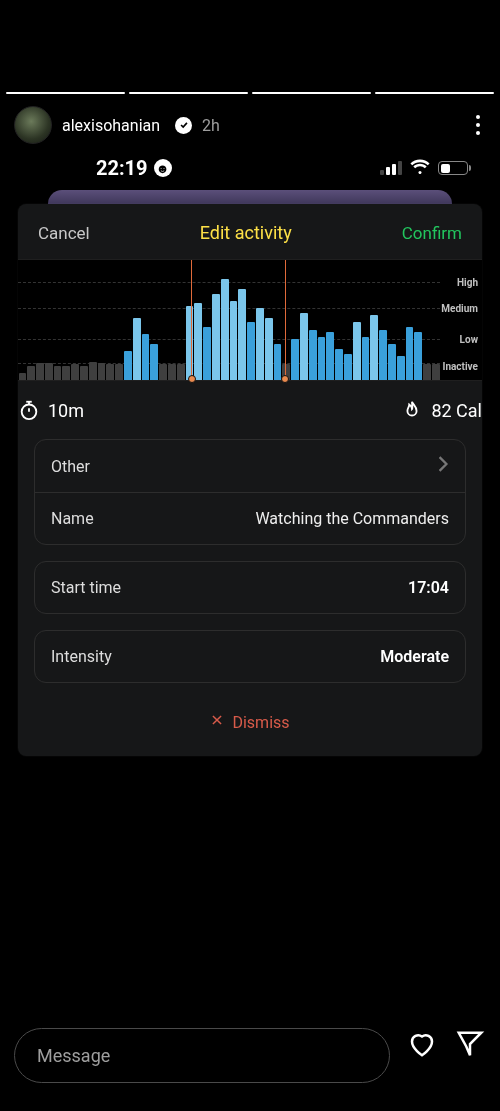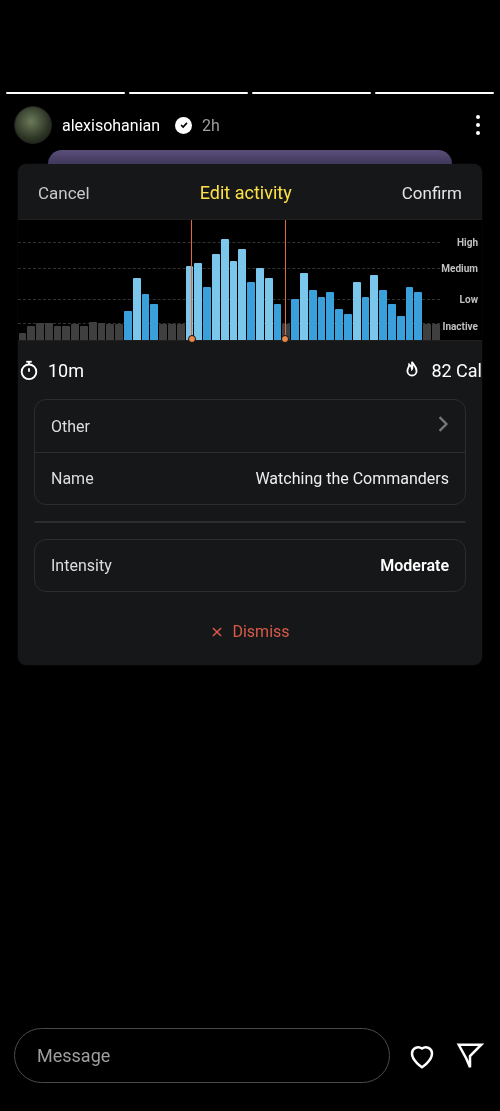--- a/index.html
+++ b/index.html
@@ -26,21 +26,21 @@
     .signal .b1{height:5px}.signal .b2{height:8px}.signal .b3{height:11px}.signal .b4{height:14px}
     .wifi svg{width:20px;height:16px}
     .battery{width:30px;height:14px;border:1.5px solid #888;border-radius:4px;position:relative}
     .battery::after{content:"";position:absolute;right:-4px;top:3px;width:2px;height:6px;background:#888;border-radius:0 2px 2px 0}
     .battery .fill{position:absolute;left:1.5px;top:1.5px;bottom:1.5px;width:35%;background:#fff;border-radius:2px}
     .purple-peek{margin:0 48px;height:14px;border-radius:14px 14px 0 0;background:linear-gradient(180deg,#5b4f7a,#3f375a)}
     .panel{background:#161718;margin:0 18px;border-radius:8px;padding:0 0 24px 0;box-shadow:0 0 0 1px rgba(255,255,255,0.02)}
     .panel-header{display:flex;align-items:center;justify-content:space-between;padding:18px 20px 16px 20px}
     .hbtn{font-size:17px}
     .hbtn.cancel{color:#c8c8c8}
-    .hbtn.confirm{color:#e5e5e5}
+    .hbtn.confirm{color:#22c55e}
     .htitle{font-size:18px;font-weight:400;color:#fde047}
     .chart-wrap{background:#000;border-top:1px solid #1f1f1f;border-bottom:1px solid #1f1f1f;padding:0}
     .chart-area{position:relative;height:120px;width:100%}
     .gridline{position:absolute;left:0;right:42px;border-top:1px dashed #333;height:0}
     .gl-high{top:18%}
     .gl-med{top:40%}
     .gl-low{top:66%}
     .gl-inact{top:86%}
     .ylabel{position:absolute;right:4px;font-size:10px;color:#c0c0c0;transform:translateY(-50%);font-weight:700}
     .ylabel.high{top:18%}
@@ -58,23 +58,23 @@
     .summary{display:flex;justify-content:space-between;gap:80px;padding:18px 0 18px 0}
     .summary .item{display:flex;align-items:center;gap:8px;font-size:18px}
     .summary svg{width:22px;height:22px}
     .rows{margin:0 16px 16px 16px;border:1px solid #2d2d2d;border-radius:12px;overflow:hidden}
     .row{display:flex;align-items:center;justify-content:space-between;padding:16px 16px;border-top:1px solid #2d2d2d}
     .row:first-child{border-top:none}
     .row .label{font-size:16px;color:#ddd}
     .row .value{font-size:16px;color:#fff;font-weight:600}
     .row .value.light{font-weight:400;color:#eee}
     .chevron{color:#777}
-    .dismiss{display:flex;align-items:center;justify-content:center;gap:8px;padding:14px 0 0 0;color:#d85b4a;font-size:16px}
+    .dismiss{display:flex;justify-content:center;gap:8px;padding:14px 0 0 0;color:#d85b4a;font-size:16px}
     .dismiss svg{width:14px;height:14px}
-    .story-footer{margin-top:auto;display:flex;align-items:center;padding:14px 14px 28px 14px;gap:16px}
+    .story-footer{margin-top:auto;display:flex;align-items:flex-start;padding:14px 14px 28px 14px;gap:16px}
     .msg-input{flex:1;border:1px solid #4a4a4a;border-radius:28px;padding:16px 22px;color:#9e9e9e;font-size:18px;background:transparent}
     .footer-icon{width:32px;height:32px;display:flex;align-items:center;justify-content:center}
     .footer-icon svg{width:30px;height:30px}
   </style>
 </head>
 <body>
 
 <div class="story-viewport">
 
   <div class="black-top"></div>
@@ -95,20 +95,40 @@
         </svg>
     </div>
     <div class="time-ago">2h</div>
     <div class="more-icon">
       <div class="dot"></div>
         <div class="dot"></div>
         <div class="dot"></div>
     </div>
   </div>
 
+  <div class="device-status">
+    <span class="device-time">22:19</span>
+    <span class="smiley">☻</span>
+    <div class="status-right">
+      <div class="signal">
+        <div class="b b1"></div>
+          <div class="b b2 on"></div>
+          <div class="b b3 on"></div>
+          <div class="b b4"></div>
+      </div>
+      <div class="wifi">
+        <svg viewBox="0 0 24 18" fill="#fff">
+            <path d="M12 17.5c1 0 1.9-.9 1.9-1.9s-.9-1.9-1.9-1.9-1.9.9-1.9 1.9.9 1.9 1.9 1.9zM4 8.3l2.2 2.2C7.7 9 9.8 8.1 12 8.1s4.3.9 5.8 2.4L20 8.3C17.9 6.2 15 5 12 5S6.1 6.2 4 8.3zM.5 4.8l2.2 2.2C5 4.7 8.4 3.3 12 3.3s7 1.4 9.3 3.7l2.2-2.2C20.5 1.8 16.4 0 12 0S3.5 1.8.5 4.8z"></path>
+          </svg>
+      </div>
+      <div class="battery">
+          <div class="fill"></div>
+        </div>
+    </div>
+  </div>
 
   <div class="purple-peek"></div>
 
   <div class="panel">
     <div class="panel-header">
       <div class="hbtn cancel">Cancel</div>
       <div class="htitle">Edit activity</div>
       <div class="hbtn confirm">Confirm</div>
     </div>
 
@@ -206,20 +226,24 @@
             </svg>
         </span>
       </div>
       <div class="row">
         <span class="label">Name</span>
         <span class="value light">Watching the Commanders</span>
       </div>
     </div>
 
     <div class="rows">
+      <div class="row">
+        <span class="label">Start time</span>
+        <span class="value">17:04</span>
+      </div>
     </div>
 
     <div class="rows">
       <div class="row">
         <span class="label">Intensity</span>
         <span class="value">Moderate</span>
       </div>
     </div>
 
     <div class="dismiss">

